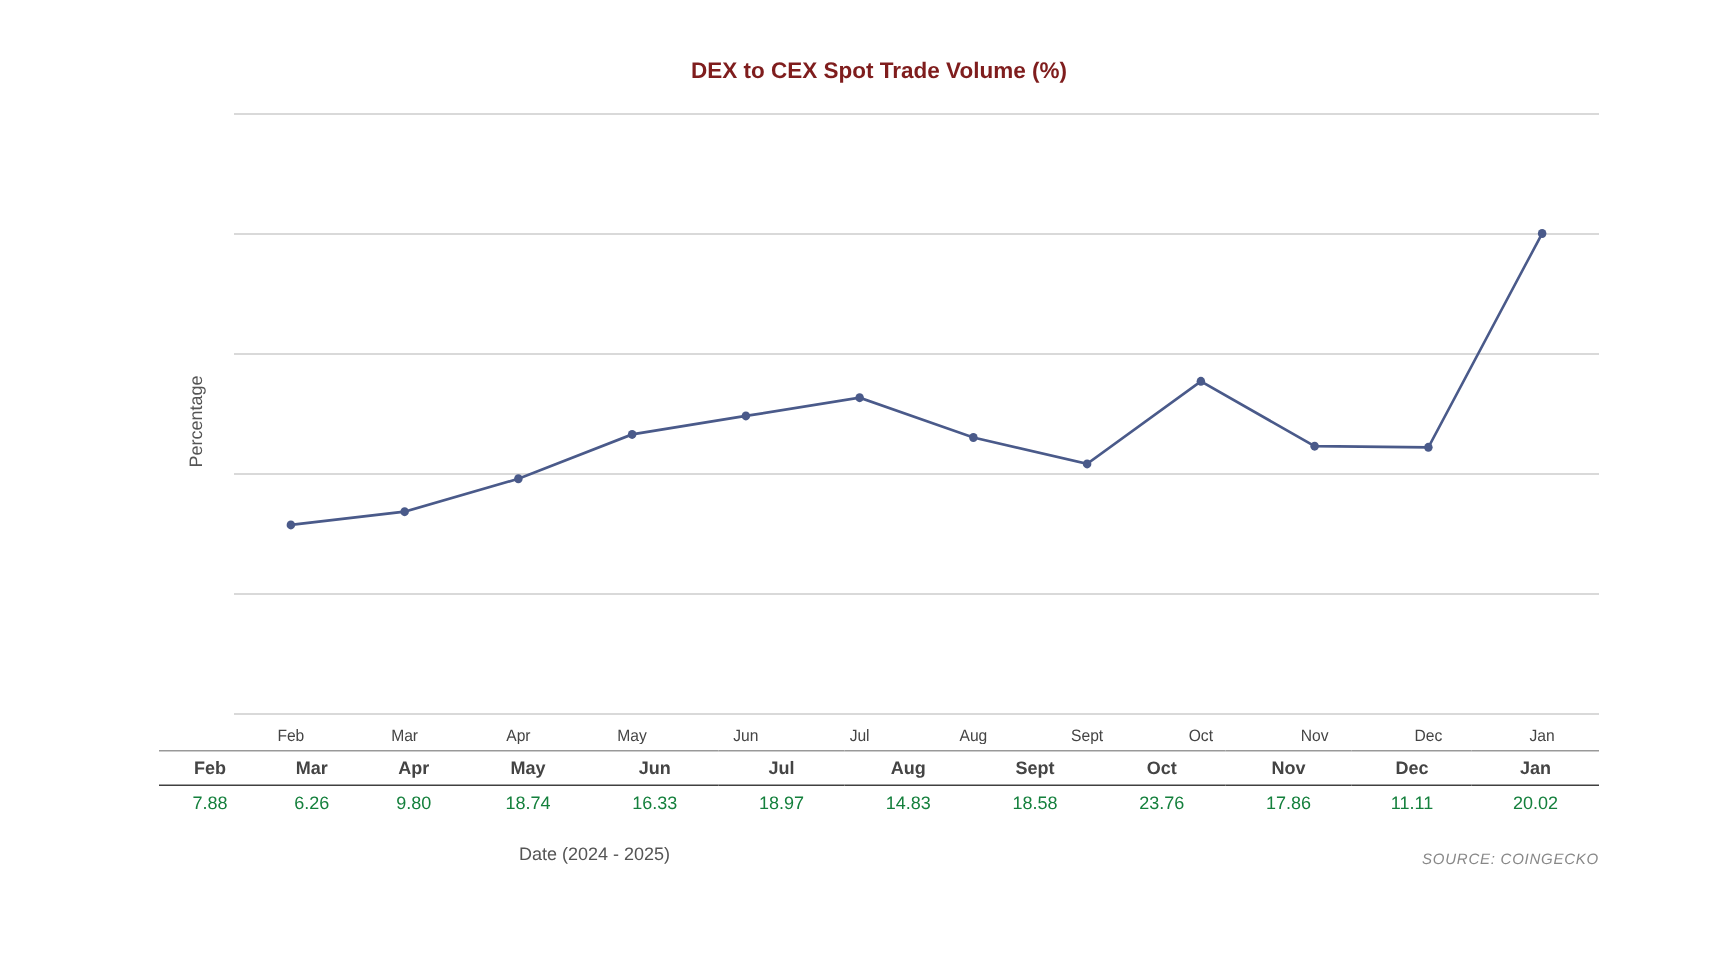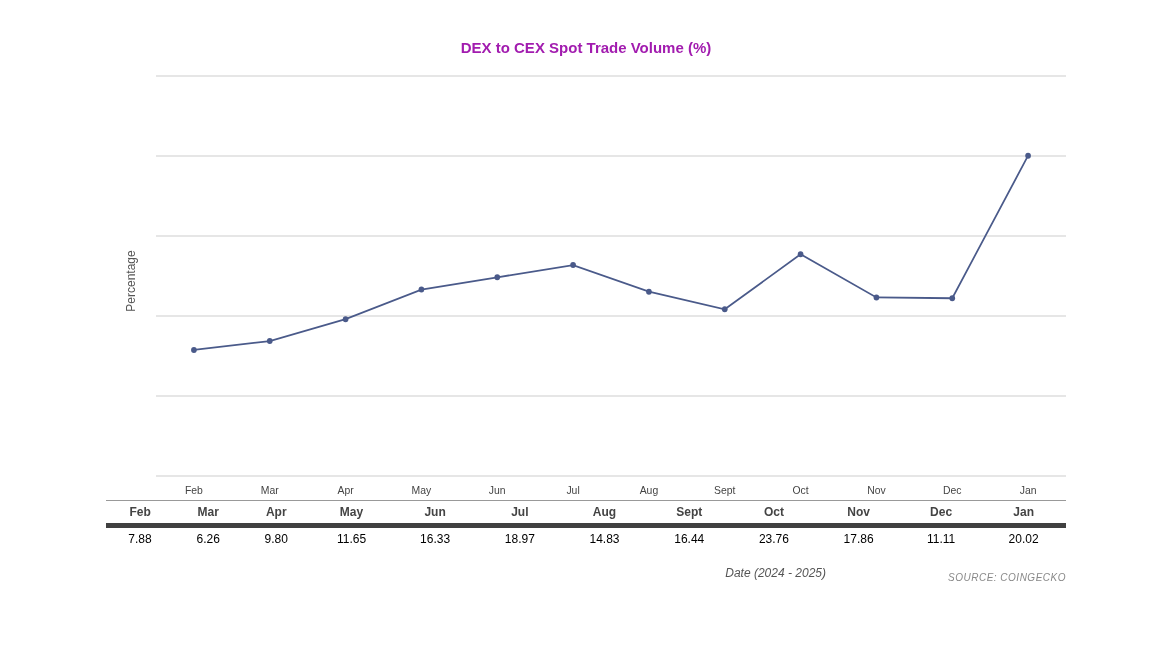--- a/index.html
+++ b/index.html
@@ -15,37 +15,37 @@
     .chart-container {
       width: 1100px;
       height: 610px;
       position: relative;
       padding: 20px 60px 100px 80px;
     }
     .chart-title {
       text-align: center;
       font-size: 15px;
       font-weight: bold;
-      color: #a21caf;
+      color: #7f1d1d;
       margin-bottom: 10px;
     }
     .table-area {
       margin-top: 4px;
       width: 100%;
     }
     .table-area table {
       width: 100%;
       border-collapse: collapse;
       font-size: 12px;
     }
     .table-area td {
       text-align: center;
       padding: 4px 2px;
-      color: #000000;
-      border-top: 5px solid #404040;
+      color: #15803d;
+      border-top: 1px solid #404040;
     }
     .table-area tr:first-child td {
       font-weight: bold;
       color: #444;
       border-top: 1px solid #999;
     }
     .x-axis-title {
       text-align: center;
       font-size: 12px;
       color: #555;
@@ -138,32 +138,32 @@
         <td>Sept</td>
         <td>Oct</td>
         <td>Nov</td>
         <td>Dec</td>
         <td>Jan</td>
       </tr>
       <tr>
         <td>7.88</td>
         <td>6.26</td>
         <td>9.80</td>
-        <td>11.65</td>
+        <td>18.74</td>
         <td>16.33</td>
         <td>18.97</td>
         <td>14.83</td>
-        <td>16.44</td>
+        <td>18.58</td>
         <td>23.76</td>
         <td>17.86</td>
         <td>11.11</td>
         <td>20.02</td>
       </tr>
     </tbody>
       </table>
   </div>
 
   <div style="display:flex; justify-content:space-between; align-items:center; margin-top:6px;">
     <div style="flex:1;"></div>
-    <div class="x-axis-title" style="flex:2; text-align:right;font-style:italic;">Date (2024 - 2025)</div>
+    <div class="x-axis-title" style="flex:2; text-align:left;">Date (2024 - 2025)</div>
     <div class="source-label" style="flex:1; text-align:right; font-size:10px; color:#888; font-style:italic;">SOURCE: COINGECKO</div>
   </div>
 </div>
 
 </body></html>

